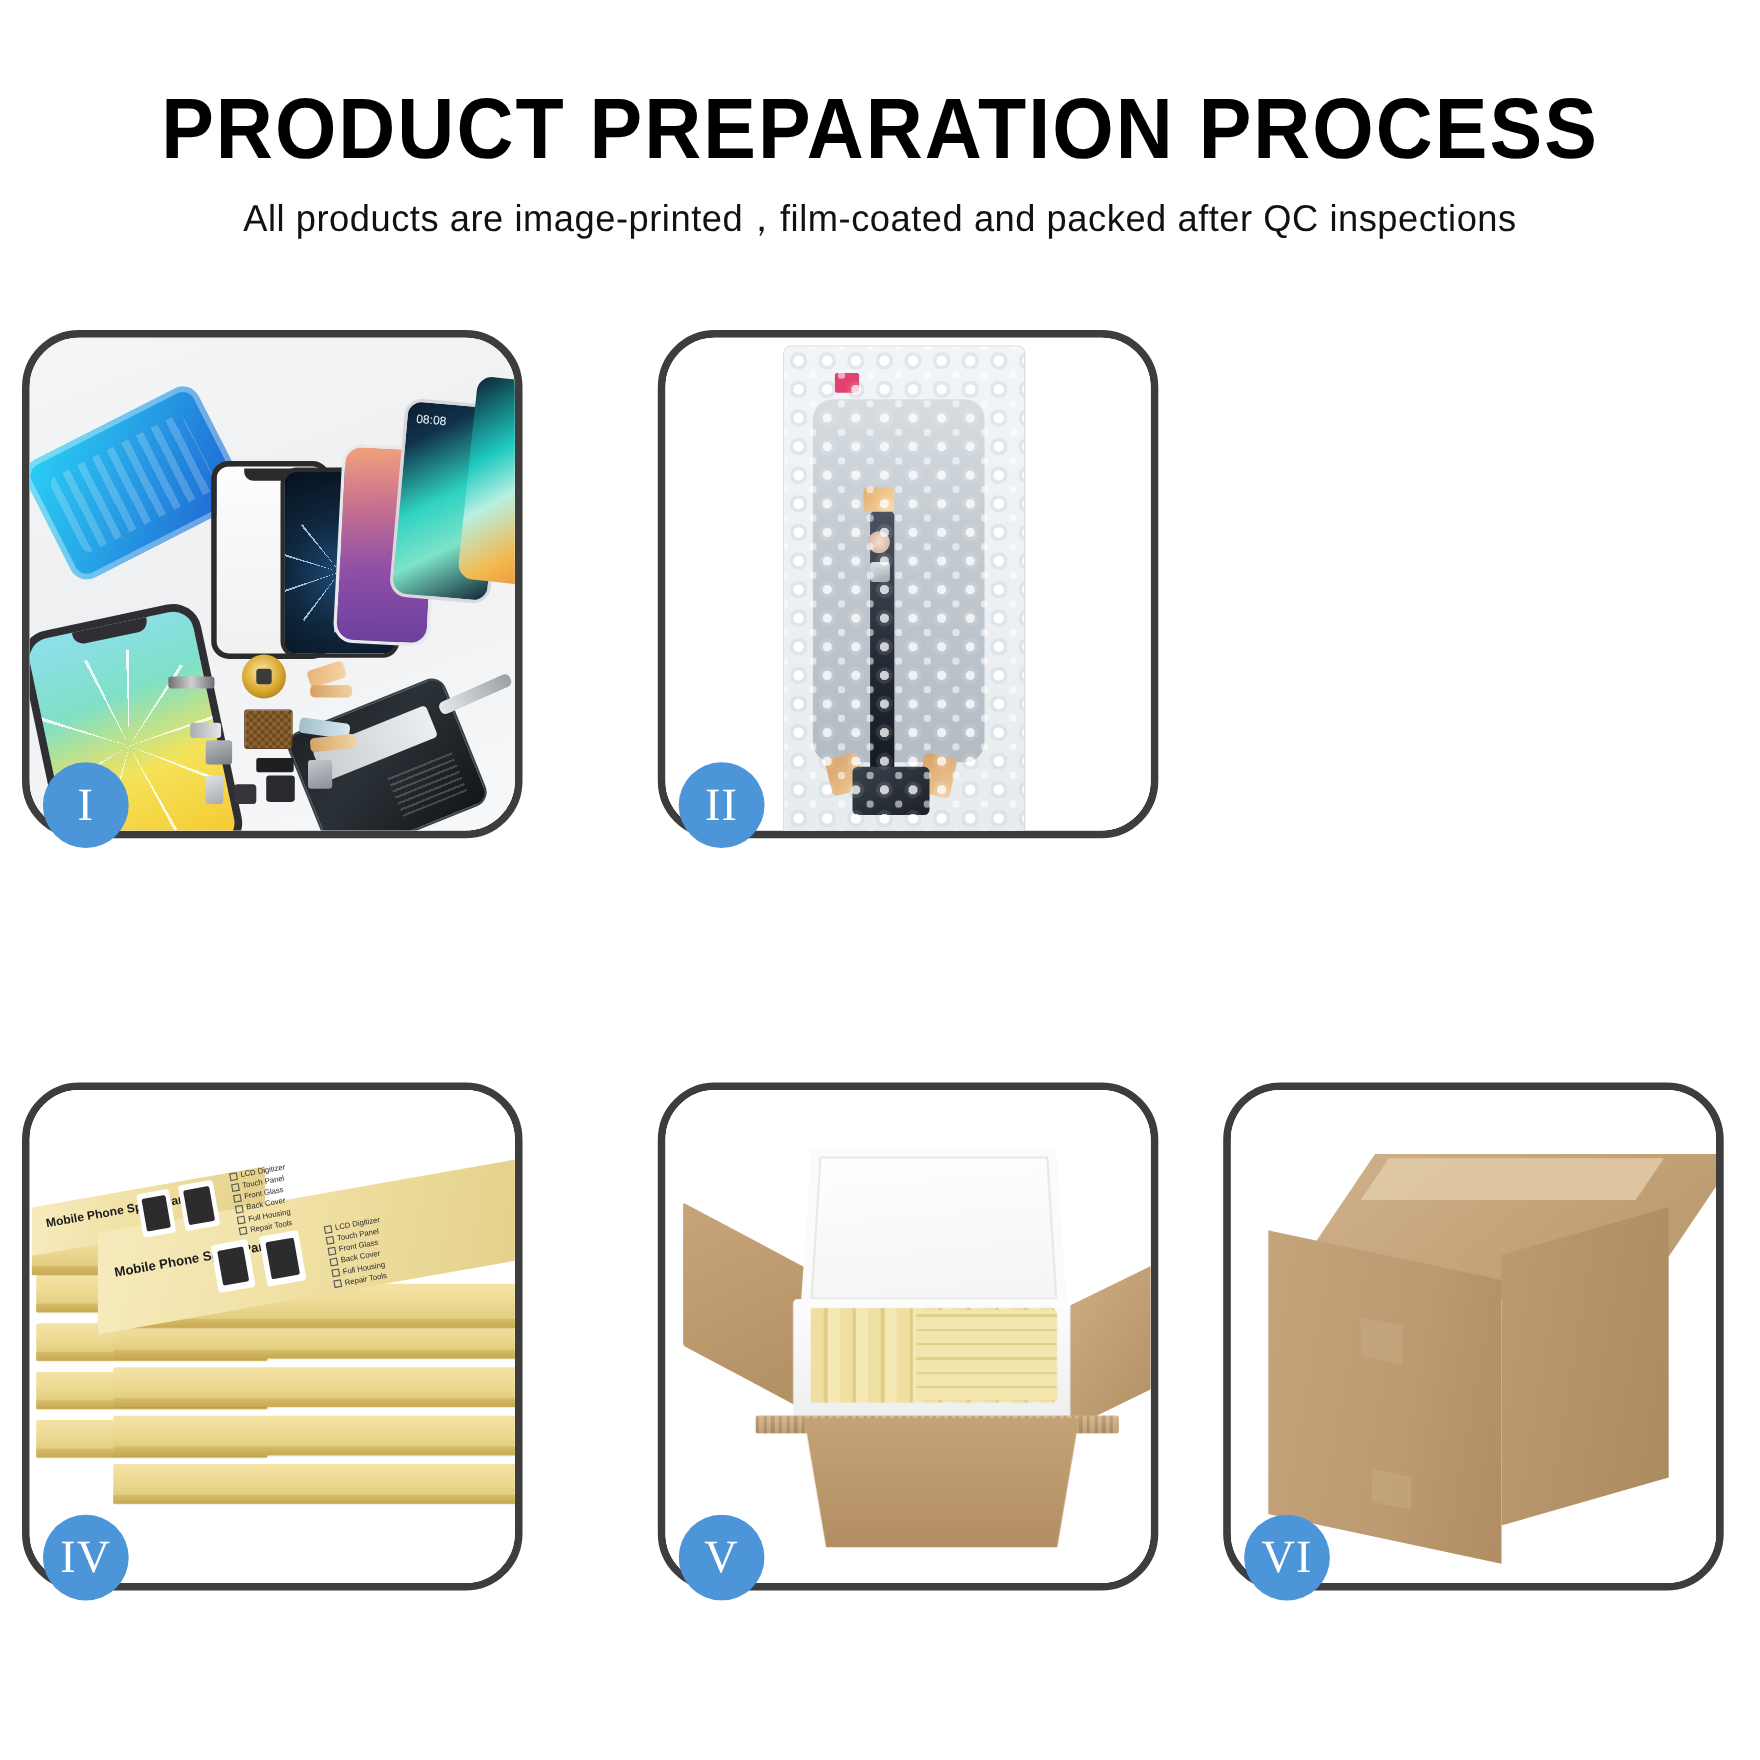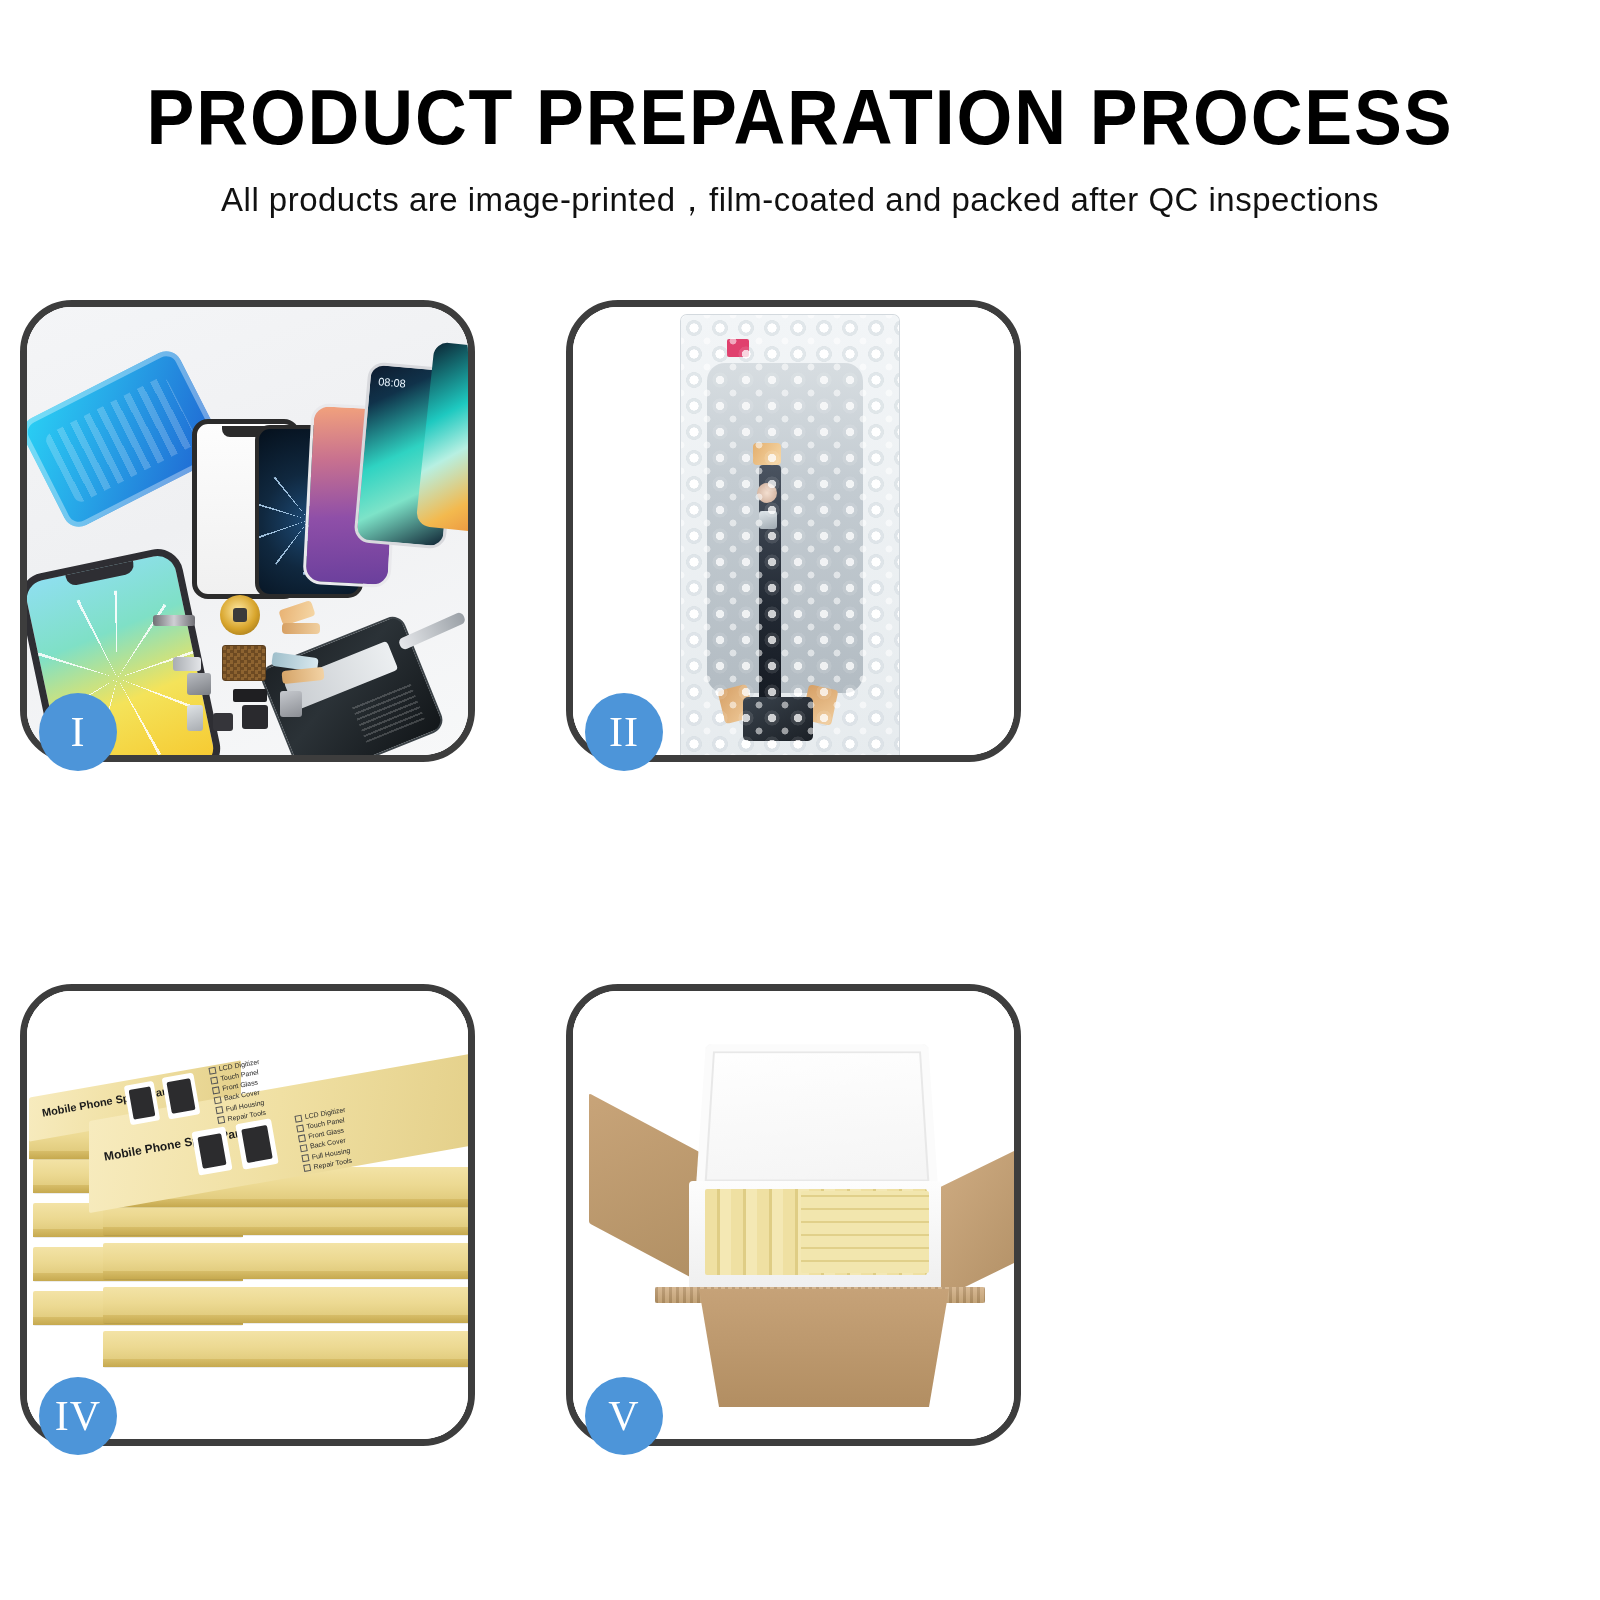--- a/index.html
+++ b/index.html
@@ -72,21 +72,21 @@
     overflow: visible;
   }
   .panel .clip {
     position: absolute;
     inset: 0;
     border-radius: 45px;
     overflow: hidden;
     background: #ffffff;
   }
   .p-col-1 { left: 20px; }
-  .p-col-2 { left: 566px; }
+  .p-col-2 { left: 598px; }
   .p-col-3 { left: 1112px; }
 
   
   .badge {
     position: absolute;
     left: 12px;
     bottom: -16px;
     width: 78px;
     height: 78px;
     border-radius: 50%;
@@ -627,14 +627,28 @@
           <div class="foambody"></div>
           <div class="goldfill"></div>
           <div class="goldfill2"></div>
           <div class="carton-rim"></div>
           <div class="carton-body"></div>
         </div>
       </div>
       <div class="badge">V</div>
     </div>
 
+    <div class="panel p-col-3">
+      <div class="clip">
+        <div class="sealscene">
+          <div class="seal-shadow"></div>
+          <div class="seal-top"></div>
+          <div class="tape-top"></div>
+          <div class="seal-front"></div>
+          <div class="seal-side"></div>
+          <div class="tape-tab1"></div>
+          <div class="tape-tab2"></div>
+        </div>
+      </div>
+      <div class="badge">VI</div>
+    </div>
   </div>
 </div>
 
 </body></html>

